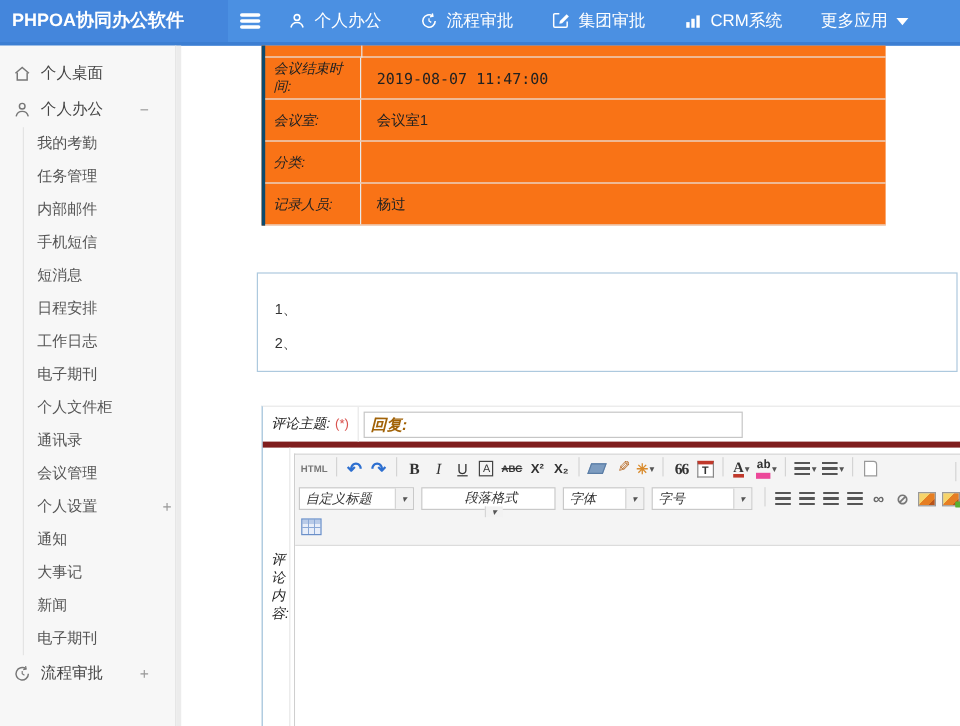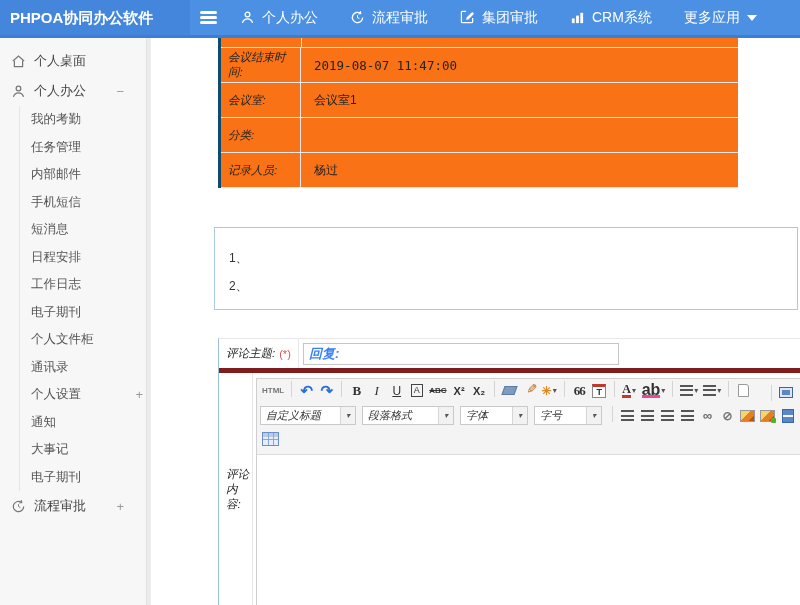--- a/index.html
+++ b/index.html
@@ -60,21 +60,21 @@
   .comment-table { position:absolute; left:218px; top:338px; width:582px; height:267px;
                    border-left:1px solid #9dbfd8; border-top:1px solid #e8e8e8; background:#fff; }
   .ct-row1 { display:flex; height:34px; border-bottom:5px solid #7f1d1d; }
   .ct-label { width:80px; border-right:1px solid #e8e8e8; display:flex;
               align-items:center; padding-left:7px; font-size:11.5px;
               font-style:italic; color:#222; gap:4px; }
   .req { color:#d9534f; font-style:normal; font-size:11px; }
   .ct-input-wrap { flex:1; display:flex; align-items:center; }
   .ct-input { margin-left:4px; width:316px; height:22px; border:1px solid #c6c6c6;
               font-size:13px; font-weight:bold; font-style:italic; padding:0 5px;
-              color:#3b82f6; font-family:"Liberation Sans", sans-serif; }
+              color:#a16207; font-family:"Liberation Sans", sans-serif; }
   .ct-row2 { display:flex; height:232px; }
 
   
   .editor { flex:1; margin:5px 0 0 3px; border:1px solid #cfcfcf; border-right:none;
             display:flex; flex-direction:column; height:230px; }
   .toolbar { background:#f4f4f4; border-bottom:1px solid #dcdcdc; padding:2px 3px 3px 3px; }
   .tb-row { position:relative; display:flex; height:25px; gap:1px; }
   .tb-row2 { height:23px; }
   .tb-row3 { height:22px; }
   .tb-btn { min-width:19px; height:19px; display:inline-flex; align-items:center;
@@ -91,37 +91,37 @@
   .g-sup, .g-sub { font-size:11px; font-weight:bold; }
   .g-eraser { width:13px; height:9px; background:#7d9cc0; transform:skewX(-20deg);
               border:1px solid #5b7da5; }
   .g-brush { color:#b5651d; font-size:13px; transform:rotate(90deg); display:inline-block; }
   .g-wand { color:#d98b2c; font-size:12px; font-weight:bold; }
   .g-quote { font-family:"Liberation Serif", serif; font-weight:bold; font-size:13px; letter-spacing:-1px; }
   .g-tblock { border:1px solid #888; border-top:3px solid #c0392b; background:#fff;
               font-size:9px; font-weight:bold; padding:0 3px; line-height:10px; }
   .g-fontcolor { font-family:"Liberation Serif", serif; font-weight:bold; font-size:12px;
                  border-bottom:3px solid #c0392b; line-height:12px; }
-  .g-highlight { font-size:16px; font-weight:bold; border-bottom:3px solid #ec4899; line-height:11px; }
+  .g-highlight { font-size:10px; font-weight:bold; border-bottom:5px solid #ec4899; line-height:11px;font-family:Liberation Mono, monospace; }
   .mini-caret { font-size:8px; color:#555; margin-left:1px; }
   .icon-bars { width:13px; height:11px;
                background:repeating-linear-gradient(to bottom,#555 0 2px,transparent 2px 4.5px); }
   .g-paper { width:11px; height:13px; background:#fff; border:1px solid #999;
              border-top-right-radius:3px; }
   .g-fullscreen { width:14px; height:11px; background:#5b86c9; border:1px solid #3d64a3;
                   box-shadow:inset 0 0 0 2px #dce6f5; }
   .tb-right { position:absolute; right:2px; top:2px; display:flex; align-items:center; }
 
   .tb-select { height:19px; border:1px solid #c9c9c9; background:#fff; display:inline-flex;
                align-items:center; justify-content:space-between; font-size:11px; color:#333;
                padding-left:5px; margin-right:5px; cursor:pointer; font-style:italic; }
   .tb-select .sel-caret { width:15px; height:17px; border-left:1px solid #d5d5d5;
                display:flex; align-items:center; justify-content:center; font-size:8px; color:#555;
                background:#f2f2f2; margin-left:4px; }
-  .w1 { width:96px; } .w2 { width:92px; } .w3 { width:68px; } .w4 { width:68px; }
+  .w1 { width:96px; } .w2 { width:112px;flex-direction:column; } .w3 { width:68px; } .w4 { width:84px; }
 
   .g-link { color:#666; font-size:13px; font-weight:bold; }
   .g-unlink { color:#777; font-size:12px; font-weight:bold; }
   .g-image { width:15px; height:12px; border:1px solid #999;
              background:linear-gradient(135deg,#f6d46a 0 40%,#e67e22 40% 75%,#b9541a 75%); }
   .g-image2 { width:15px; height:12px; border:1px solid #999; position:relative;
              background:linear-gradient(135deg,#f6d46a 0 40%,#e67e22 40% 75%,#b9541a 75%); }
   .g-image2::after { content:""; position:absolute; right:-2px; bottom:-2px; width:5px; height:5px;
              background:#58b030; border-radius:1px; }
   .g-pagesplit { width:12px; height:14px;
@@ -215,26 +215,28 @@
       <div class="m-sub"><span>我的考勤</span></div>
       <div class="m-sub"><span>任务管理</span></div>
       <div class="m-sub"><span>内部邮件</span></div>
       <div class="m-sub"><span>手机短信</span></div>
       <div class="m-sub"><span>短消息</span></div>
       <div class="m-sub"><span>日程安排</span></div>
       <div class="m-sub"><span>工作日志</span></div>
       <div class="m-sub"><span>电子期刊</span></div>
       <div class="m-sub"><span>个人文件柜</span></div>
       <div class="m-sub"><span>通讯录</span></div>
+      <div class="m-sub"><span>会议管理</span></div>
       <div class="m-sub">
         <span>个人设置</span>
         <span class="toggle">+</span>
       </div>
       <div class="m-sub"><span>通知</span></div>
       <div class="m-sub"><span>大事记</span></div>
+      <div class="m-sub"><span>新闻</span></div>
       <div class="m-sub"><span>电子期刊</span></div>
     </div>
     <div class="m-top">
       <span class="mi">
         <svg width="15" height="15" viewBox="0 0 16 16" fill="none" stroke="#777" stroke-width="1.3">
           <path d="M13.5 8a5.5 5.5 0 1 1-2.2-4.4"></path>
             <path d="M11 1.2l.5 2.6-2.6.5" stroke-width="1.1"></path>
           <path d="M8 5.5V8l2 1.2" stroke-width="1"></path>
         </svg>
       </span>

